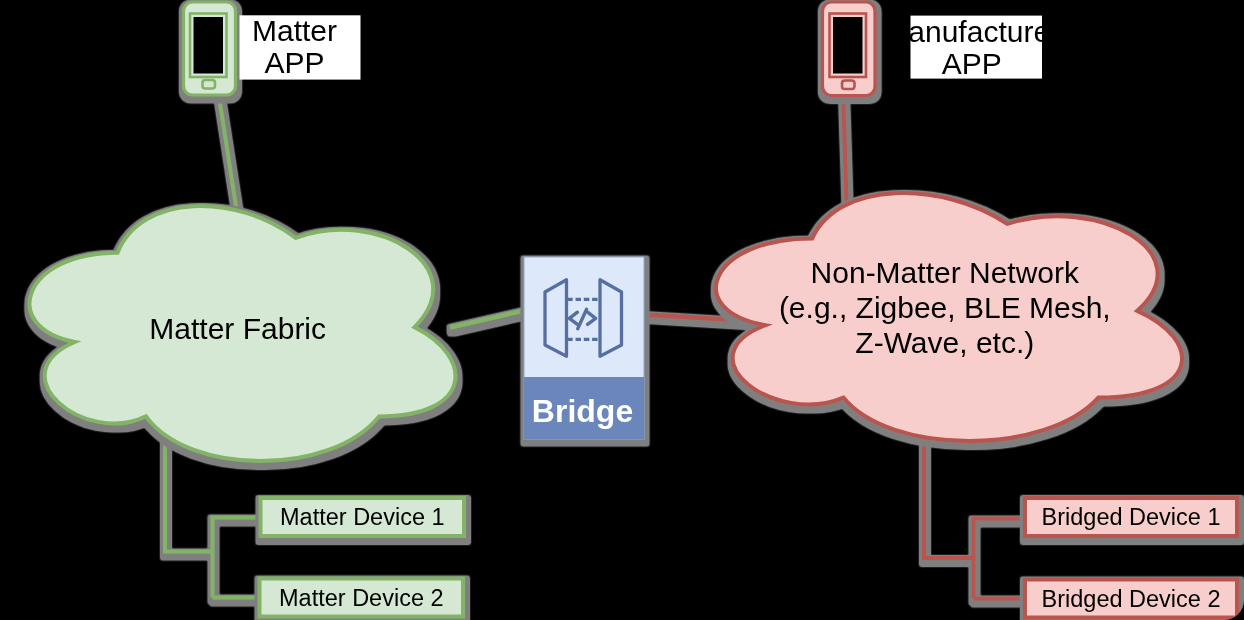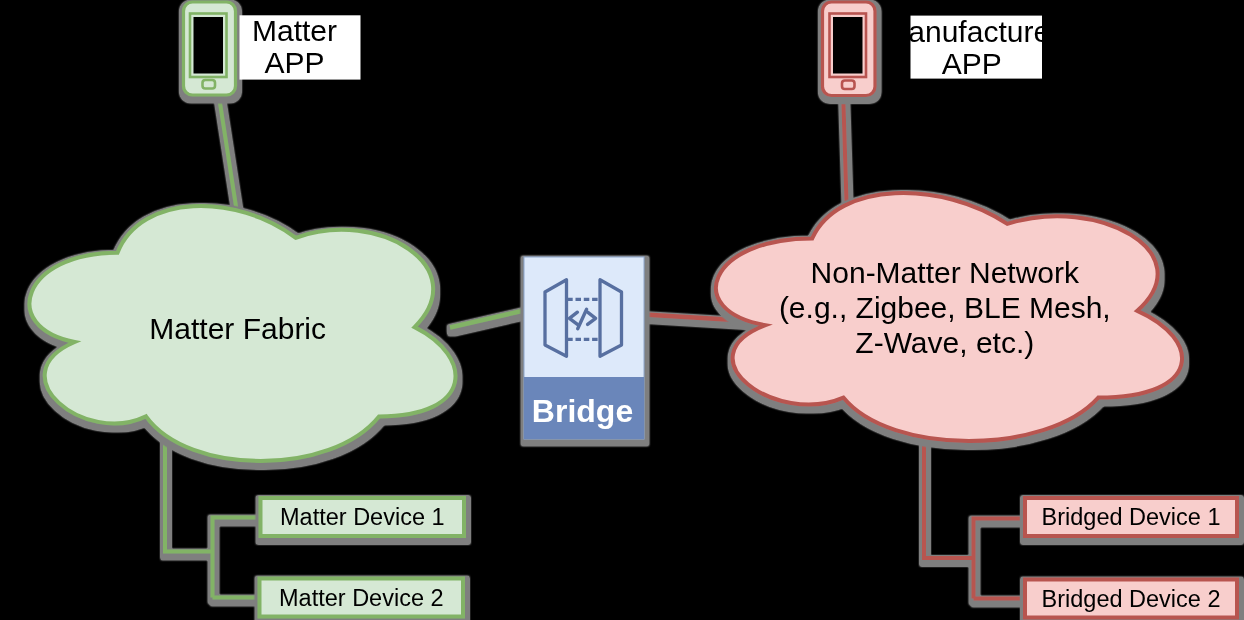--- a/index.html
+++ b/index.html
@@ -1,16 +1,16 @@
 <!DOCTYPE html>
 <html><head>
 <meta charset="utf-8">
 <style>
 html,body{margin:0;padding:0;background:#000;}
-#stage{position:relative;width:1244px;height:620px;background:#000;overflow:hidden;}
+#stage{position:relative;width:1244px;height:620px;background:#000;overflow:hidden;border-radius:20px;}
 svg{position:absolute;top:0;left:0;}
 text{font-family:"Liberation Sans",sans-serif;}
 </style>
 </head>
 <body>
 <div id="stage">
 <svg width="1244" height="620" viewBox="0 0 1244 620">
 <defs>
 <filter id="sh" x="-30%" y="-30%" width="160%" height="160%">
 <feMorphology in="SourceAlpha" operator="dilate" radius="2.5"></feMorphology>

